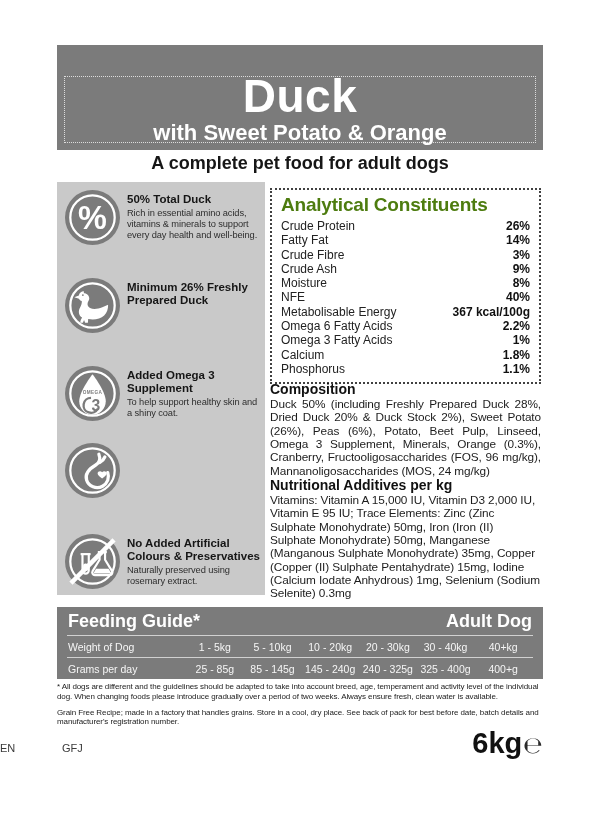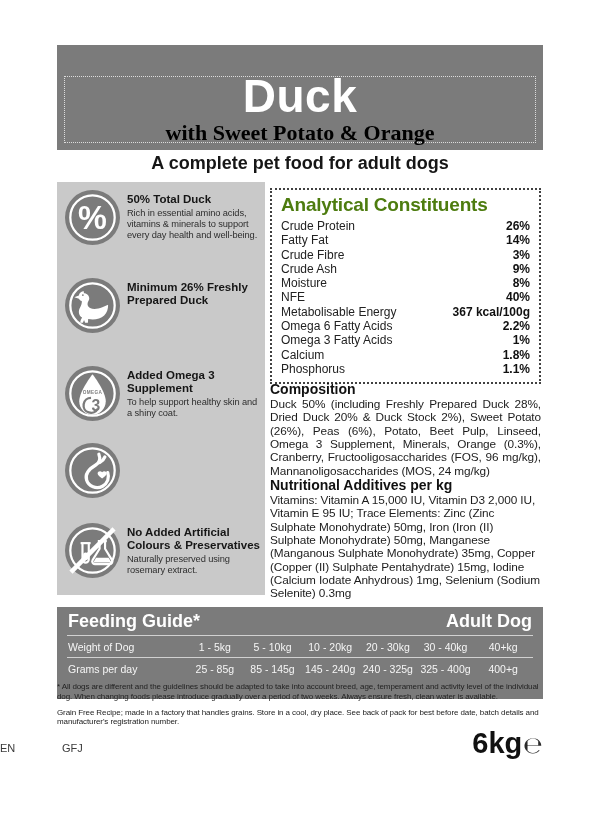--- a/index.html
+++ b/index.html
@@ -5,21 +5,21 @@
   html,body{margin:0;padding:0;background:#ffffff;}
   .page{
     position:relative;width:600px;height:839px;background:#ffffff;overflow:hidden;
     font-family:"Liberation Sans","DejaVu Sans",sans-serif;color:#1f1f1f;
   }
   
   .header-box{position:absolute;left:57px;top:45px;width:486px;height:105px;background:#7b7b7b;}
   .header-inner{position:absolute;inset:7px;border:1px dotted #dcdcdc;
     display:flex;flex-direction:column;align-items:center;justify-content:center;margin-top:24px;}
   .product-name{color:#fff;font-weight:bold;font-size:46px;line-height:1.0;letter-spacing:0.5px;}
-  .product-variant{color:#000000;font-weight:bold;font-size:22px;line-height:1.1;margin-top:2px;font-family:Liberation Serif, serif;}
+  .product-variant{color:#ffffff;font-weight:bold;font-size:22px;line-height:1.1;margin-top:2px;}
   .tagline{position:absolute;left:0;top:153px;width:100%;text-align:center;
     font-weight:bold;font-size:18px;color:#161616;}
   
   .sidebar{position:absolute;left:57px;top:182px;width:208px;height:413px;background:#c9c9c9;}
   .feature{position:absolute;left:8px;width:196px;display:flex;gap:7px;}
   .ficon{flex:0 0 55px;width:55px;height:55px;}
   .ficon svg{display:block;width:55px;height:55px;}
   .ftext{padding-top:3px;width:134px;}
   .ftitle{font-weight:bold;font-size:11.5px;line-height:1.12;color:#161616;}
   .fbody{font-size:9.3px;line-height:1.2;color:#2e2e2e;margin-top:2px;letter-spacing:-0.1px;}
@@ -31,21 +31,21 @@
   .alabel{color:#222;}
   .avalue{font-weight:bold;color:#111;}
   
   .composition{position:absolute;left:270px;top:381px;width:271px;}
   .nutritional{position:absolute;left:270px;top:477px;width:271px;}
   .sec-title{font-weight:bold;font-size:14px;margin-bottom:1px;color:#111;}
   .sec-body{font-size:11.8px;line-height:1.13;letter-spacing:-0.1px;color:#1c1c1c;}
   .justified{text-align:justify;}
   
   .feeding{position:absolute;left:57px;top:607px;width:486px;background:#7b7b7b;color:#fff;
-    padding-bottom:20px;box-sizing:border-box;}
+    padding-bottom:0;box-sizing:border-box;}
   .fg-title-row{display:flex;justify-content:space-between;align-items:baseline;padding:4px 11px 3px;}
   .fg-title{font-weight:bold;font-size:18px;}
   .fg-badge{font-weight:bold;font-size:18px;}
   .fg-sep{height:1px;background:rgba(255,255,255,0.65);margin:0 10px;}
   .fg-row{display:flex;align-items:center;height:21px;padding:0 11px;font-size:10.5px;color:#f6f6f6;}
   .fg-label{flex:0 0 118px;}
   .fg-cell{flex:1;text-align:center;}
   
   .footnotes{position:absolute;left:57px;top:682px;width:486px;font-size:8px;line-height:1.22;
     color:#222;letter-spacing:-0.1px;}
@@ -122,21 +122,21 @@
         <svg viewBox="0 0 56 56">
           <circle cx="28" cy="28" r="28" fill="#7b7b7b"></circle>
           <circle cx="28" cy="28" r="22.6" fill="none" stroke="#fff" stroke-width="2.3"></circle>
           <path d="M34.5 11.5c1.8 4.8.7 8.6-3.2 10.9-6.8 4-11.2 9-9.3 15.3 2 6.6 10 9.8 16.2 6.3 5.2-2.9 7.2-8.6 5.3-13.9" stroke="#fff" stroke-width="3.3" fill="none" stroke-linecap="round"></path>
           <path d="M40.6 14.2c-1 2.6-2.6 4.3-5 5.6" stroke="#fff" stroke-width="3.3" fill="none" stroke-linecap="round"></path>
           <path fill="#fff" d="M37.8 29.8c1.5-2 4.6-1 4.6 1.2 0 2-2.4 3.3-4.6 5.1-2.2-1.8-4.6-3.1-4.6-5.1 0-2.2 3.1-3.2 4.6-1.2z"></path>
         </svg>
       </div>
     </div>
 
-    <div class="feature" style="top:341px">
+    <div class="feature" style="top:352px">
       <div class="ficon">
         <svg viewBox="0 0 56 56">
           <circle cx="28" cy="28" r="28" fill="#7b7b7b"></circle>
           <circle cx="28" cy="28" r="22.6" fill="none" stroke="#fff" stroke-width="2.3"></circle>
           <rect x="-3" y="25.7" width="62" height="4.6" fill="#fff" transform="rotate(-45 28 28)"></rect>
           <path d="M17.8 21v16.2a3.2 3.2 0 0 0 6.4 0V21" stroke="#fff" stroke-width="2.2" fill="none"></path>
           <path d="M15.9 20.5h10.2" stroke="#fff" stroke-width="2.2" fill="none"></path>
           <rect x="18.4" y="30" width="5.2" height="7.8" rx="2.4" fill="#fff"></rect>
           <path d="M35.2 19v7.2l-7.1 11.6a2.7 2.7 0 0 0 2.3 4.1h15.2a2.7 2.7 0 0 0 2.3-4.1L40.8 26.2V19" stroke="#fff" stroke-width="2.2" fill="none"></path>
           <path d="M33.4 18.4h9.2" stroke="#fff" stroke-width="2.2" fill="none"></path>

